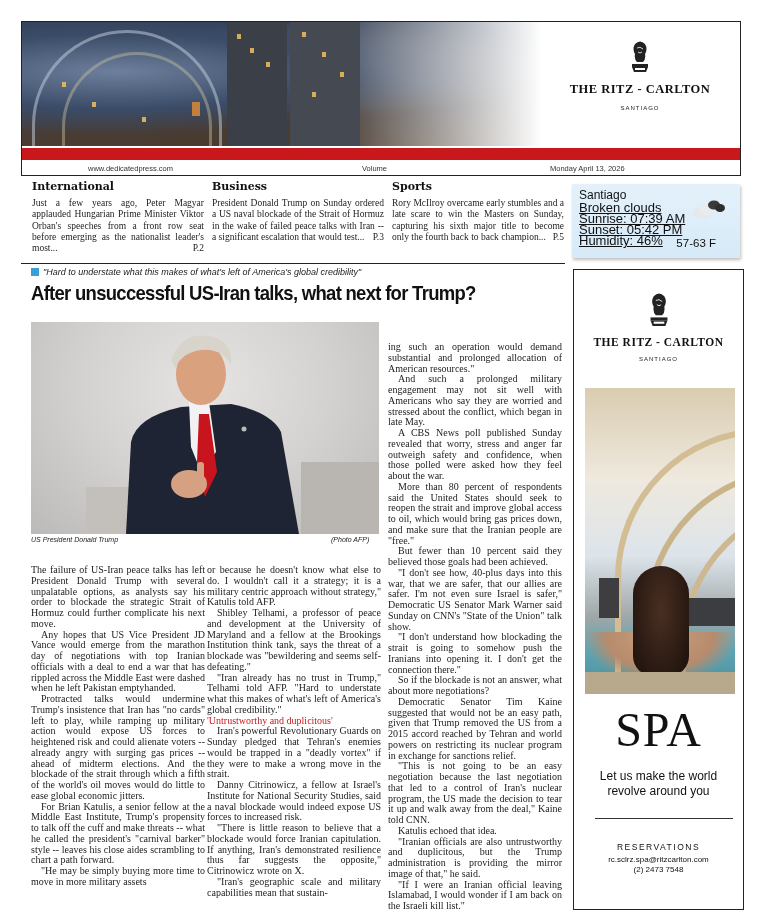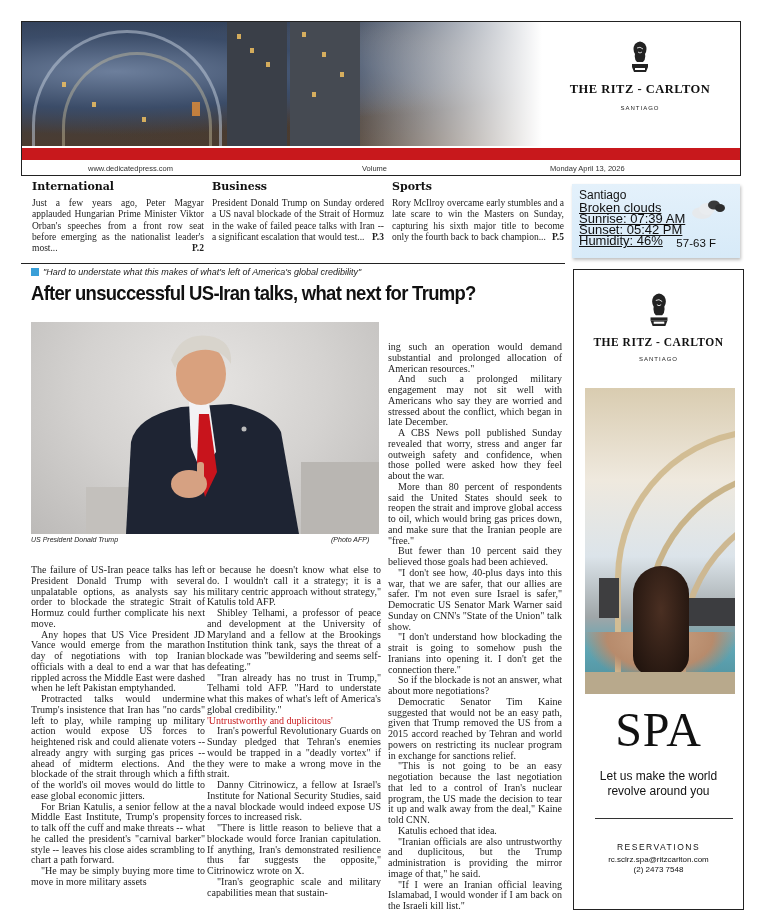--- a/index.html
+++ b/index.html
@@ -26,21 +26,21 @@
   .brand { font-family: Liberation Serif, serif; font-weight: bold; font-size: 12.5px; letter-spacing: .5px; color: #111; }
   .brand-sub { font-family: "Liberation Sans", sans-serif; font-size: 6px; letter-spacing: 1px; margin-top: 8px; color: #222; }
   .redbar { position: absolute; left: 0; top: 126px; width: 718px; height: 12px; background: #c8181c; }
   .infobar { position: absolute; left: 0; top: 139px; width: 718px; height: 15px; font-family: "Liberation Sans", sans-serif; font-size: 7.5px; color: #333; }
   .infobar span { position: absolute; top: 3px; }
 
   
   .teaser { position: absolute; top: 180px; width: 172px; }
   .teaser h3 { font-family: "DejaVu Serif", serif; font-weight: bold; font-size: 11px; margin-bottom: 5px; color: #111; }
   .teaser p { font-size: 9.5px; line-height: 11.3px; text-align: justify; color: #222; }
-  .teaser .pg { font-weight: bold; float: right; }
+  .teaser .pg { font-weight: normal; float: right; }
   .rule-teaser { position: absolute; left: 21px; top: 263px; width: 544px; height: 1px; background: #222; }
 
   
   .weather { position: absolute; left: 572px; top: 184px; width: 168px; height: 74px; background: linear-gradient(180deg,#e4f1fb,#d7eaf8); box-shadow: 1px 2px 3px rgba(0,0,0,.25); font-family: "Liberation Sans", sans-serif; color: #111; padding: 4px 7px; }
   .weather .city { font-size: 12px; line-height: 14px; }
   .weather .ln { font-size: 13px; line-height: 11px; text-decoration: underline; }
   .weather .temp { position: absolute; right: 24px; bottom: 9px; font-size: 11.5px; }
   .weather .cloud { position: absolute; right: 14px; top: 14px; }
 
   
@@ -184,21 +184,21 @@
   <p class="sub" style="color: rgb(200, 24, 28);">'Untrustworthy and duplicitous'</p>
   <div id="col2b">
       <p>Iran's powerful Revolutionary Guards on Sunday pledged that Tehran's enemies would be trapped in a "deadly vortex" if they were to make a wrong move in the strait.</p>
       <p>Danny Citrinowicz, a fellow at Israel's Institute for National Security Studies, said a naval blockade would indeed expose US forces to increased risk.</p>
       <p>"There is little reason to believe that a blockade would force Iranian capitulation. If anything, Iran's demonstrated resilience thus far suggests the opposite," Citrinowicz wrote on X.</p>
       <p>"Iran's geographic scale and military capabilities mean that sustain-</p>
     </div>
 </div>
 <div class="col" id="col3" style="left:388px;top:322px;">
     <p class="noind">ing such an operation would demand substantial and prolonged allocation of American resources."</p>
-    <p>And such a prolonged military engagement may not sit well with Americans who say they are worried and stressed about the conflict, which began in late December.</p>
+    <p>And such a prolonged military engagement may not sit well with Americans who say they are worried and stressed about the conflict, which began in late May.</p>
     <p>A CBS News poll published Sunday revealed that worry, stress and anger far outweigh safety and confidence, when those polled were asked how they feel about the war.</p>
     <p>More than 80 percent of respondents said the United States should seek to reopen the strait and improve global access to oil, which would bring gas prices down, and make sure that the Iranian people are "free."</p>
     <p>But fewer than 10 percent said they believed those goals had been achieved.</p>
     <p>"I don't see how, 40-plus days into this war, that we are safer, that our allies are safer. I'm not even sure Israel is safer," Democratic US Senator Mark Warner said Sunday on CNN's "State of the Union" talk show.</p>
     <p>"I don't understand how blockading the strait is going to somehow push the Iranians into opening it. I don't get the connection there."</p>
     <p>So if the blockade is not an answer, what about more negotiations?</p>
     <p>Democratic Senator Tim Kaine suggested that would not be an easy path, given that Trump removed the US from a 2015 accord reached by Tehran and world powers on restricting its nuclear program in exchange for sanctions relief.</p>
     <p>"This is not going to be an easy negotiation because the last negotiation that led to a control of Iran's nuclear program, the US made the decision to tear it up and walk away from the deal," Kaine told CNN.</p>
     <p>Katulis echoed that idea.</p>
     <p>"Iranian officials are also untrustworthy and duplicitous, but the Trump administration is providing the mirror image of that," he said.</p>

